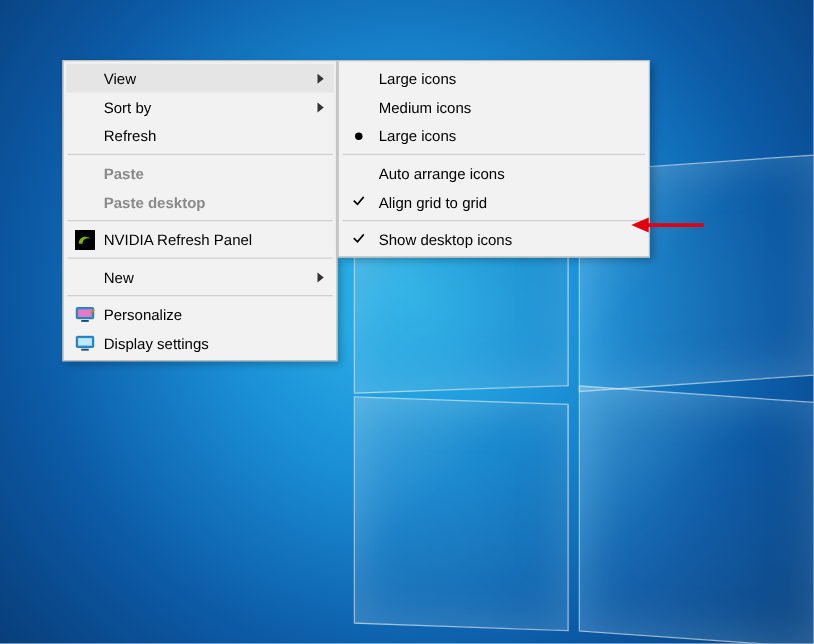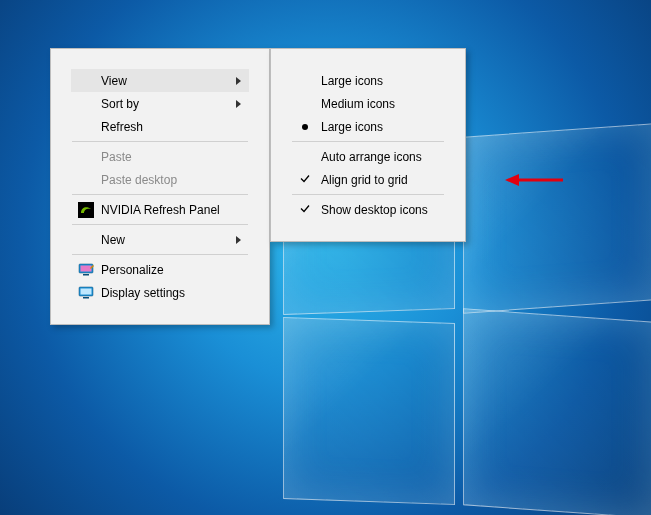--- a/index.html
+++ b/index.html
@@ -30,47 +30,48 @@
   .paneTL { left: 283px; top: 140px; width: 170px; height: 170px; transform: skewY(-2deg); }
   .paneTR { left: 463px; top: 130px; width: 190px; height: 175px; transform: skewY(-4deg); }
   .paneBL { left: 283px; top: 320px; width: 170px; height: 180px; transform: skewY(2deg); }
   .paneBR { left: 463px; top: 315px; width: 190px; height: 195px; transform: skewY(4deg); }
 
   .menu {
     position: absolute;
     background: #f2f2f2;
     border: 1px solid #bdbdbd;
     box-shadow: 3px 3px 6px rgba(0,0,0,0.25);
-    padding: 20px;
+    padding: 2px;
     box-sizing: border-box;
   }
   .menu.main {
     left: 50px;
     top: 48px;
     width: 220px;
   }
   .menu.sub {
     left: 270px;
     top: 48px;
-    width: 196px;
+    width: 250px;
   }
   .item {
     display: flex;
     align-items: center;
     height: 23px;
     padding: 0 26px 0 30px;
     position: relative;
     color: #000;
     white-space: nowrap;
   }
   .item.hover {
     background: #e5e5e5;
   }
   .item.disabled {
     color: #8a8a8a;
+    font-weight: bold;
   }
   .sep {
     height: 1px;
     background: #d0d0d0;
     margin: 3px 1px;
   }
   .chevron {
     position: absolute;
     right: 8px;
     top: 50%;

